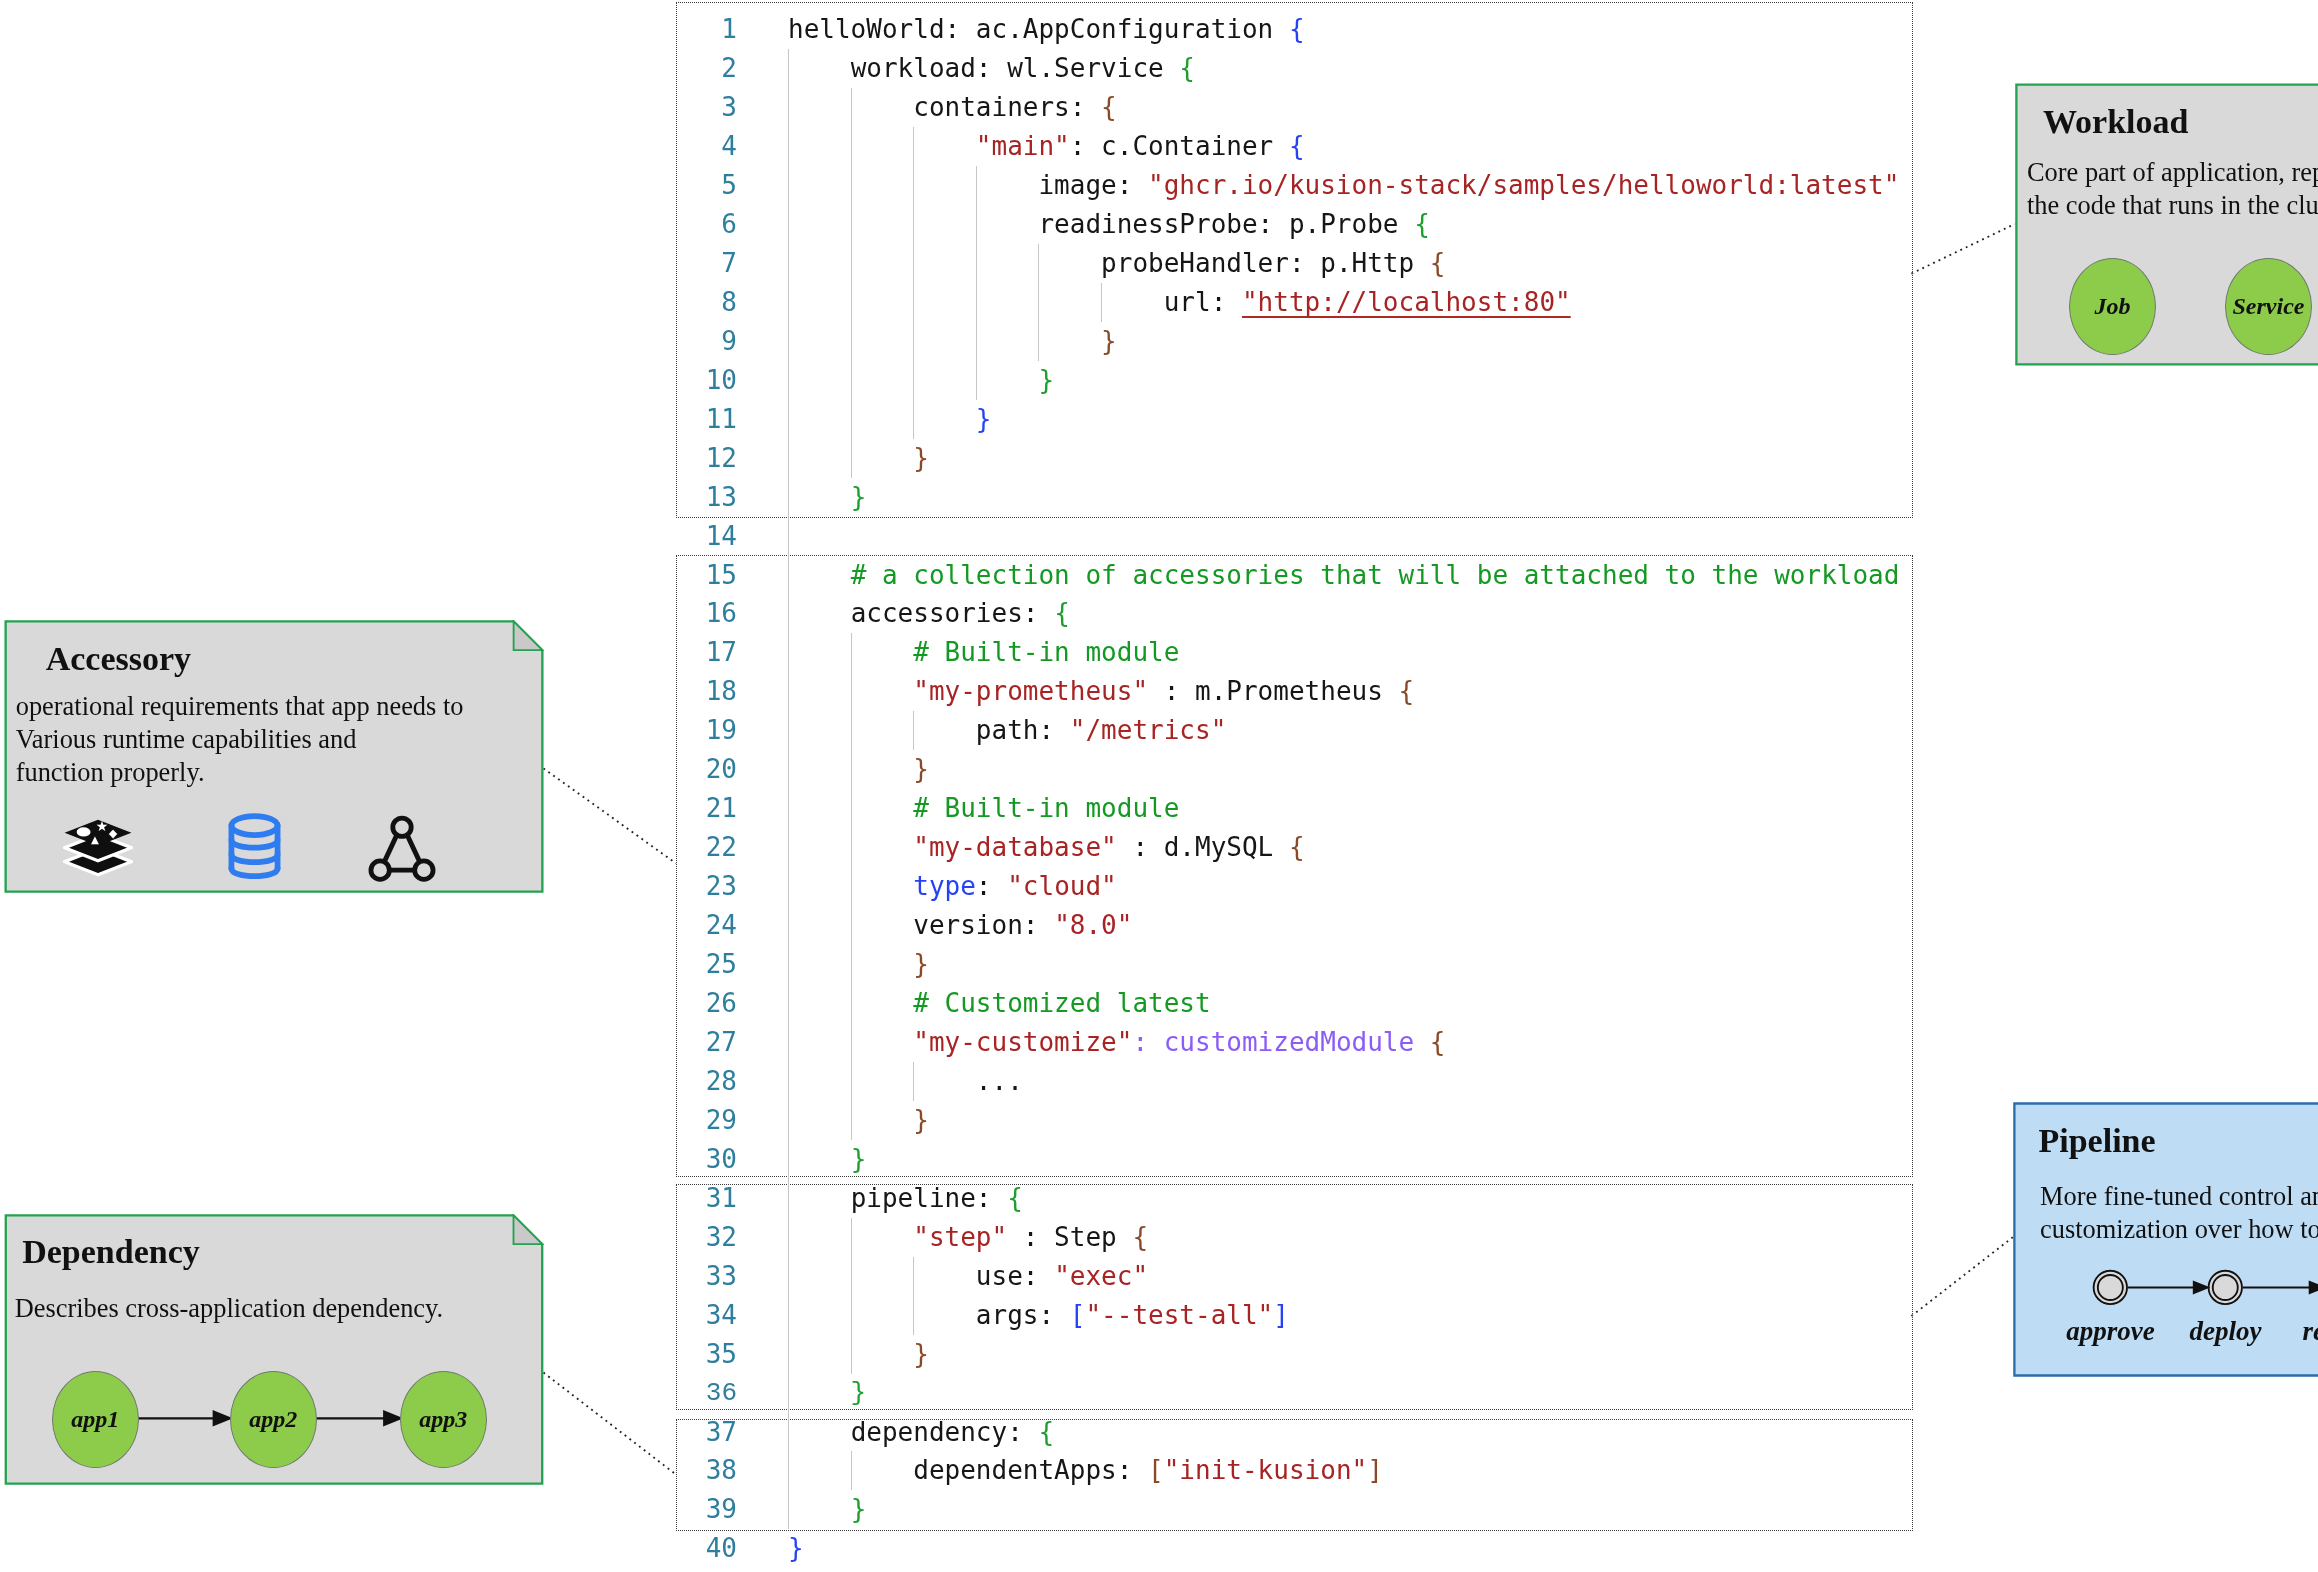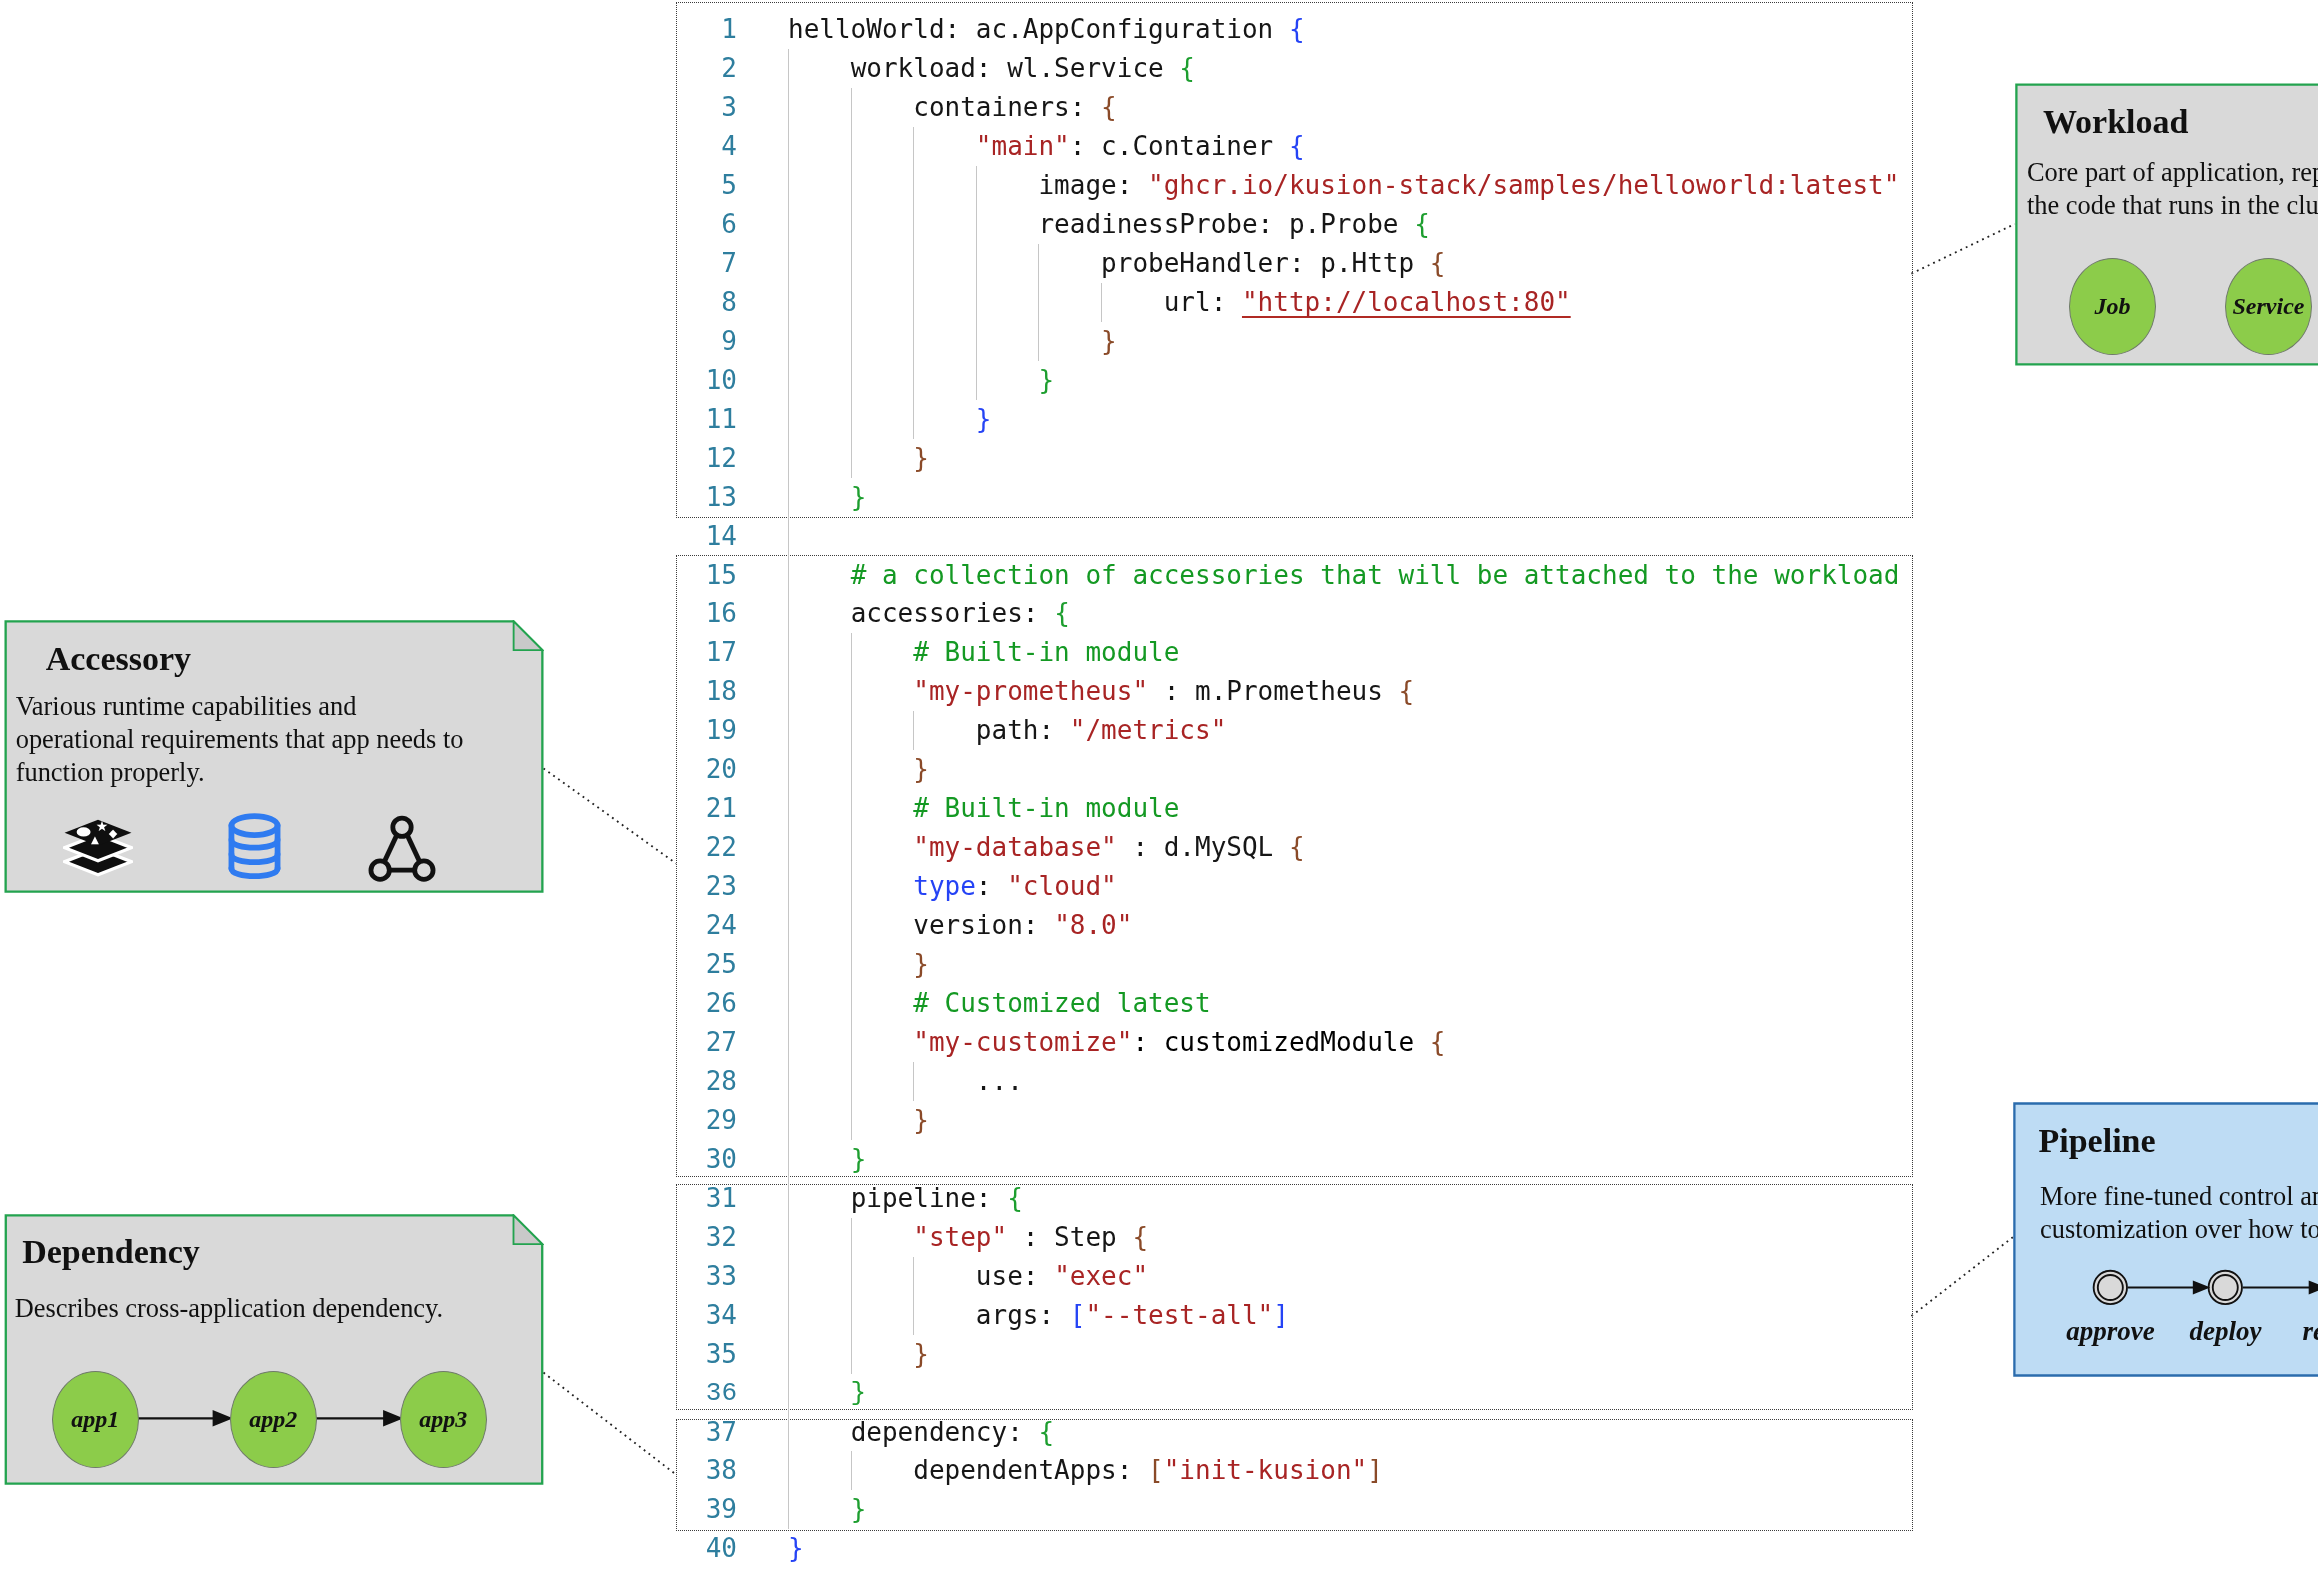--- a/index.html
+++ b/index.html
@@ -61,21 +61,21 @@
     <div class="cl" style="top: 633px;"><span class="ln">17</span><span class="gd" style="left:112px"></span><span class="gd" style="left:175px"></span><span class="ct"><span>        </span><span style="color:#149923"># Built-in module</span></span></div>
     <div class="cl" style="top: 672px;"><span class="ln">18</span><span class="gd" style="left:112px"></span><span class="gd" style="left:175px"></span><span class="ct"><span>        </span><span style="color:#a82424">"my-prometheus"</span><span style="color:#161616"> : m.Prometheus </span><span style="color:#8a4a28">{</span></span></div>
     <div class="cl" style="top: 711px;"><span class="ln">19</span><span class="gd" style="left:112px"></span><span class="gd" style="left:175px"></span><span class="gd" style="left:237px"></span><span class="ct"><span>            </span><span style="color:#161616">path: </span><span style="color:#a82424">"/metrics"</span></span></div>
     <div class="cl" style="top: 750px;"><span class="ln">20</span><span class="gd" style="left:112px"></span><span class="gd" style="left:175px"></span><span class="ct"><span>        </span><span style="color:#8a4a28">}</span></span></div>
     <div class="cl" style="top: 789px;"><span class="ln">21</span><span class="gd" style="left:112px"></span><span class="gd" style="left:175px"></span><span class="ct"><span>        </span><span style="color:#149923"># Built-in module</span></span></div>
     <div class="cl" style="top: 828px;"><span class="ln">22</span><span class="gd" style="left:112px"></span><span class="gd" style="left:175px"></span><span class="ct"><span>        </span><span style="color:#a82424">"my-database"</span><span style="color:#161616"> : d.MySQL </span><span style="color:#8a4a28">{</span></span></div>
     <div class="cl" style="top: 867px; text-decoration: underline;"><span class="ln">23</span><span class="gd" style="left:112px"></span><span class="gd" style="left:175px"></span><span class="ct"><span>        </span><span style="color:#2543f5">type</span><span style="color:#161616">: </span><span style="color:#a82424">"cloud"</span></span></div>
     <div class="cl" style="top: 906px;"><span class="ln">24</span><span class="gd" style="left:112px"></span><span class="gd" style="left:175px"></span><span class="ct"><span>        </span><span style="color:#161616">version: </span><span style="color:#a82424">"8.0"</span></span></div>
     <div class="cl" style="top: 945px;"><span class="ln">25</span><span class="gd" style="left:112px"></span><span class="gd" style="left:175px"></span><span class="ct"><span>        </span><span style="color:#8a4a28">}</span></span></div>
     <div class="cl" style="top: 984px;"><span class="ln">26</span><span class="gd" style="left:112px"></span><span class="gd" style="left:175px"></span><span class="ct"><span>        </span><span style="color:#149923"># Customized latest</span></span></div>
-    <div class="cl" style="top: 1023px; text-decoration: underline;"><span class="ln">27</span><span class="gd" style="left:112px"></span><span class="gd" style="left:175px"></span><span class="ct"><span>        </span><span style="color:#a82424">"my-customize"</span><span style="color:#000000">: customizedModule </span><span style="color:#8a4a28">{</span></span></div>
+    <div class="cl" style="top: 1023px; text-decoration: underline;"><span class="ln">27</span><span class="gd" style="left:112px"></span><span class="gd" style="left:175px"></span><span class="ct"><span>        </span><span style="color:#a82424">"my-customize"</span><span style="color:#8b5cf6">: customizedModule </span><span style="color:#8a4a28">{</span></span></div>
     <div class="cl" style="top: 1062px;"><span class="ln">28</span><span class="gd" style="left:112px"></span><span class="gd" style="left:175px"></span><span class="gd" style="left:237px"></span><span class="ct"><span>            </span><span style="color:#161616">...</span></span></div>
     <div class="cl" style="top: 1101px;"><span class="ln">29</span><span class="gd" style="left:112px"></span><span class="gd" style="left:175px"></span><span class="ct"><span>        </span><span style="color:#8a4a28">}</span></span></div>
     <div class="cl" style="top: 1140px;"><span class="ln">30</span><span class="gd" style="left:112px"></span><span class="ct"><span>    </span><span style="color:#1d9e2f">}</span></span></div>
     <div class="cl" style="top: 1179px;"><span class="ln">31</span><span class="gd" style="left:112px"></span><span class="ct"><span>    </span><span style="color:#161616">pipeline: </span><span style="color:#1d9e2f">{</span></span></div>
     <div class="cl" style="top: 1218px;"><span class="ln">32</span><span class="gd" style="left:112px"></span><span class="gd" style="left:175px"></span><span class="ct"><span>        </span><span style="color:#a82424">"step"</span><span style="color:#161616"> : Step </span><span style="color:#8a4a28">{</span></span></div>
     <div class="cl" style="top: 1257px;"><span class="ln">33</span><span class="gd" style="left:112px"></span><span class="gd" style="left:175px"></span><span class="gd" style="left:237px"></span><span class="ct"><span>            </span><span style="color:#161616">use: </span><span style="color:#a82424">"exec"</span></span></div>
     <div class="cl" style="top: 1296px;"><span class="ln">34</span><span class="gd" style="left:112px"></span><span class="gd" style="left:175px"></span><span class="gd" style="left:237px"></span><span class="ct"><span>            </span><span style="color:#161616">args: </span><span style="color:#2543f5">[</span><span style="color:#a82424">"--test-all"</span><span style="color:#2543f5">]</span></span></div>
     <div class="cl" style="top: 1335px;"><span class="ln">35</span><span class="gd" style="left:112px"></span><span class="gd" style="left:175px"></span><span class="ct"><span>        </span><span style="color:#8a4a28">}</span></span></div>
     <div class="cl" style="top: 1374px; font-family: Liberation Mono, monospace;"><span class="ln">36</span><span class="gd" style="left:112px"></span><span class="ct"><span>    </span><span style="color:#1d9e2f">}</span></span></div>
     <div class="cl" style="top: 1413px;"><span class="ln">37</span><span class="gd" style="left:112px"></span><span class="ct"><span>    </span><span style="color:#161616">dependency: </span><span style="color:#1d9e2f">{</span></span></div>
@@ -103,22 +103,22 @@
 
 </div>
 
 <div class="note" style="left:3.7px;top:620px;width:540px;height:273px;">
   <svg class="bg" width="540" height="273" viewBox="0 0 1164 589">
     <path d="M3 3 L1099 3 L1161 65 L1161 586 L3 586 Z" fill="#d9d9d9" stroke="#23a34f" stroke-width="5"></path>
     <path d="M1099 3 L1161 65 L1099 65 Z" fill="#c9c9c9" stroke="#23a34f" stroke-width="4"></path>
   </svg>
   <div class="cotitle" style="left:42px;top:19.5px;">Accessory</div>
   <div class="cobody" style="left:12px;top:70px;">
+    <div>operational requirements that app needs to</div>
     <div>Various runtime capabilities and</div>
-    <div>operational requirements that app needs to</div>
     <div>function properly.</div>
   </div>
 
   <svg class="abs" style="left:59px;top:198px;" width="70" height="65" viewBox="0 0 150 140">
     <polygon points="75,66 147,94 75,122 3,94" fill="#0f0f0f" stroke="#fff" stroke-width="7"></polygon>
     <polygon points="75,36 147,64 75,92 3,64" fill="#0f0f0f" stroke="#fff" stroke-width="7"></polygon>
     <polygon points="75,4 147,32 75,60 3,32" fill="#0f0f0f" stroke="#fff" stroke-width="0"></polygon>
     <ellipse cx="44" cy="30" rx="15" ry="10" fill="#fff"></ellipse>
     <text x="70" y="28" font-family="DejaVu Sans" font-size="30" fill="#fff">★</text>
     <text x="98" y="40" font-family="DejaVu Sans" font-size="24" fill="#fff">◆</text>

